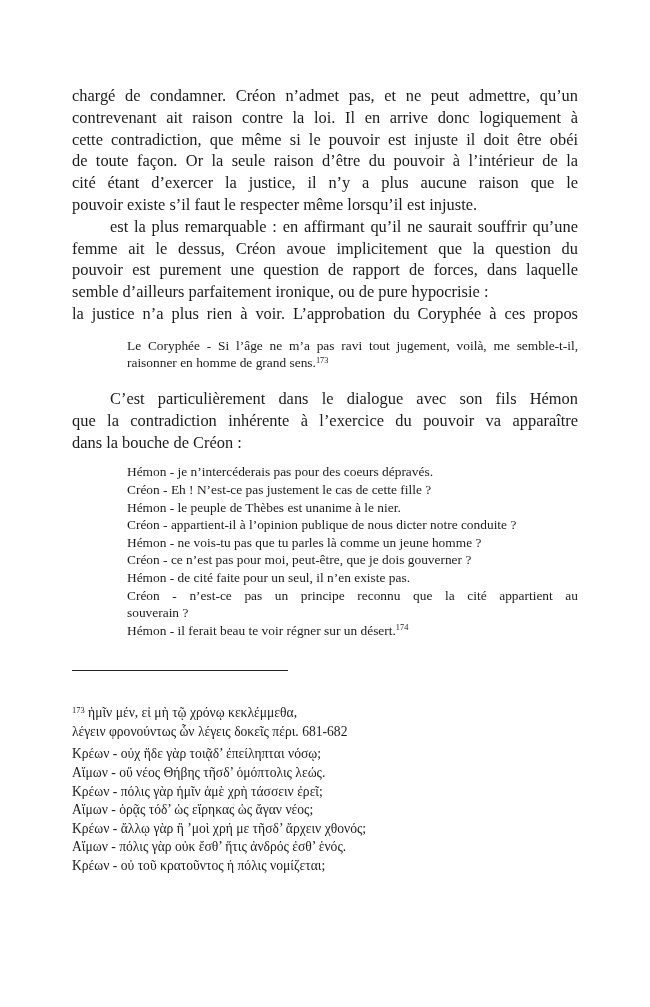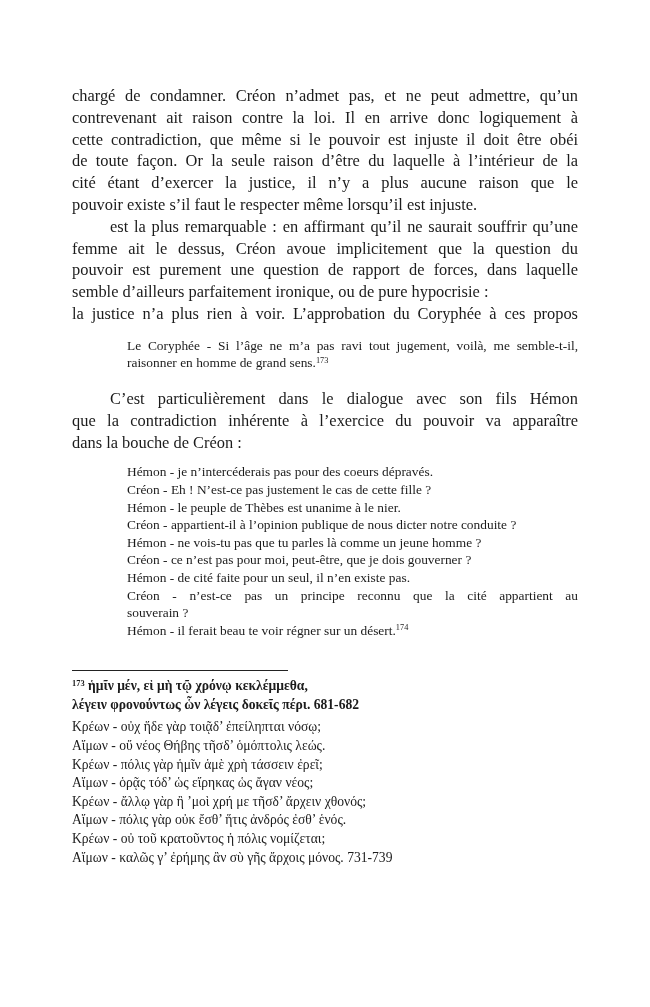--- a/index.html
+++ b/index.html
@@ -51,21 +51,21 @@
     margin: 31px 0 0 0;
     border: none;
     border-top: 1.6px solid #222222;
     width: 216px;
     height: 0;
   }
   .footnote {
     font-size: 13.6px;
     line-height: 18.6px;
   }
-  .footnote-first { margin-top: 6px; font-weight: bold; }
+  .footnote-first { margin-top: 33px; }
   .footnote-next { margin-top: 4px; }
   sup {
     font-size: 0.62em;
     line-height: 0;
     vertical-align: baseline;
     position: relative;
     top: -0.55em;
   }
   .page-number {
     margin-top: 8px;
@@ -77,21 +77,21 @@
 </head>
 <body>
 
 <div class="page">
   <main class="body">
 
     <div class="block main">
         <div class="line j">chargé de condamner. Créon n’admet pas, et ne peut admettre, qu’un</div>
         <div class="line j">contrevenant ait raison contre la loi. Il en arrive donc logiquement à</div>
         <div class="line j">cette contradiction, que même si le pouvoir est injuste il doit être obéi</div>
-        <div class="line j">de toute façon. Or la seule raison d’être du laquelle à l’intérieur de la</div>
+        <div class="line j">de toute façon. Or la seule raison d’être du pouvoir à l’intérieur de la</div>
         <div class="line j">cité étant d’exercer la justice, il n’y a plus aucune raison que le</div>
         <div class="line">pouvoir existe s’il faut le respecter même lorsqu’il est injuste.</div>
       </div>
 
     <div class="block main indent">
         <div class="line j">est la plus remarquable : en affirmant qu’il ne saurait souffrir qu’une</div>
         <div class="line j">femme ait le dessus, Créon avoue implicitement que la question du</div>
         <div class="line j">pouvoir est purement une question de rapport de forces, dans laquelle</div>
         <div class="line">semble d’ailleurs parfaitement ironique, ou de pure hypocrisie :</div>
         <div class="line j">la justice n’a plus rien à voir. L’approbation du Coryphée à ces propos</div>

